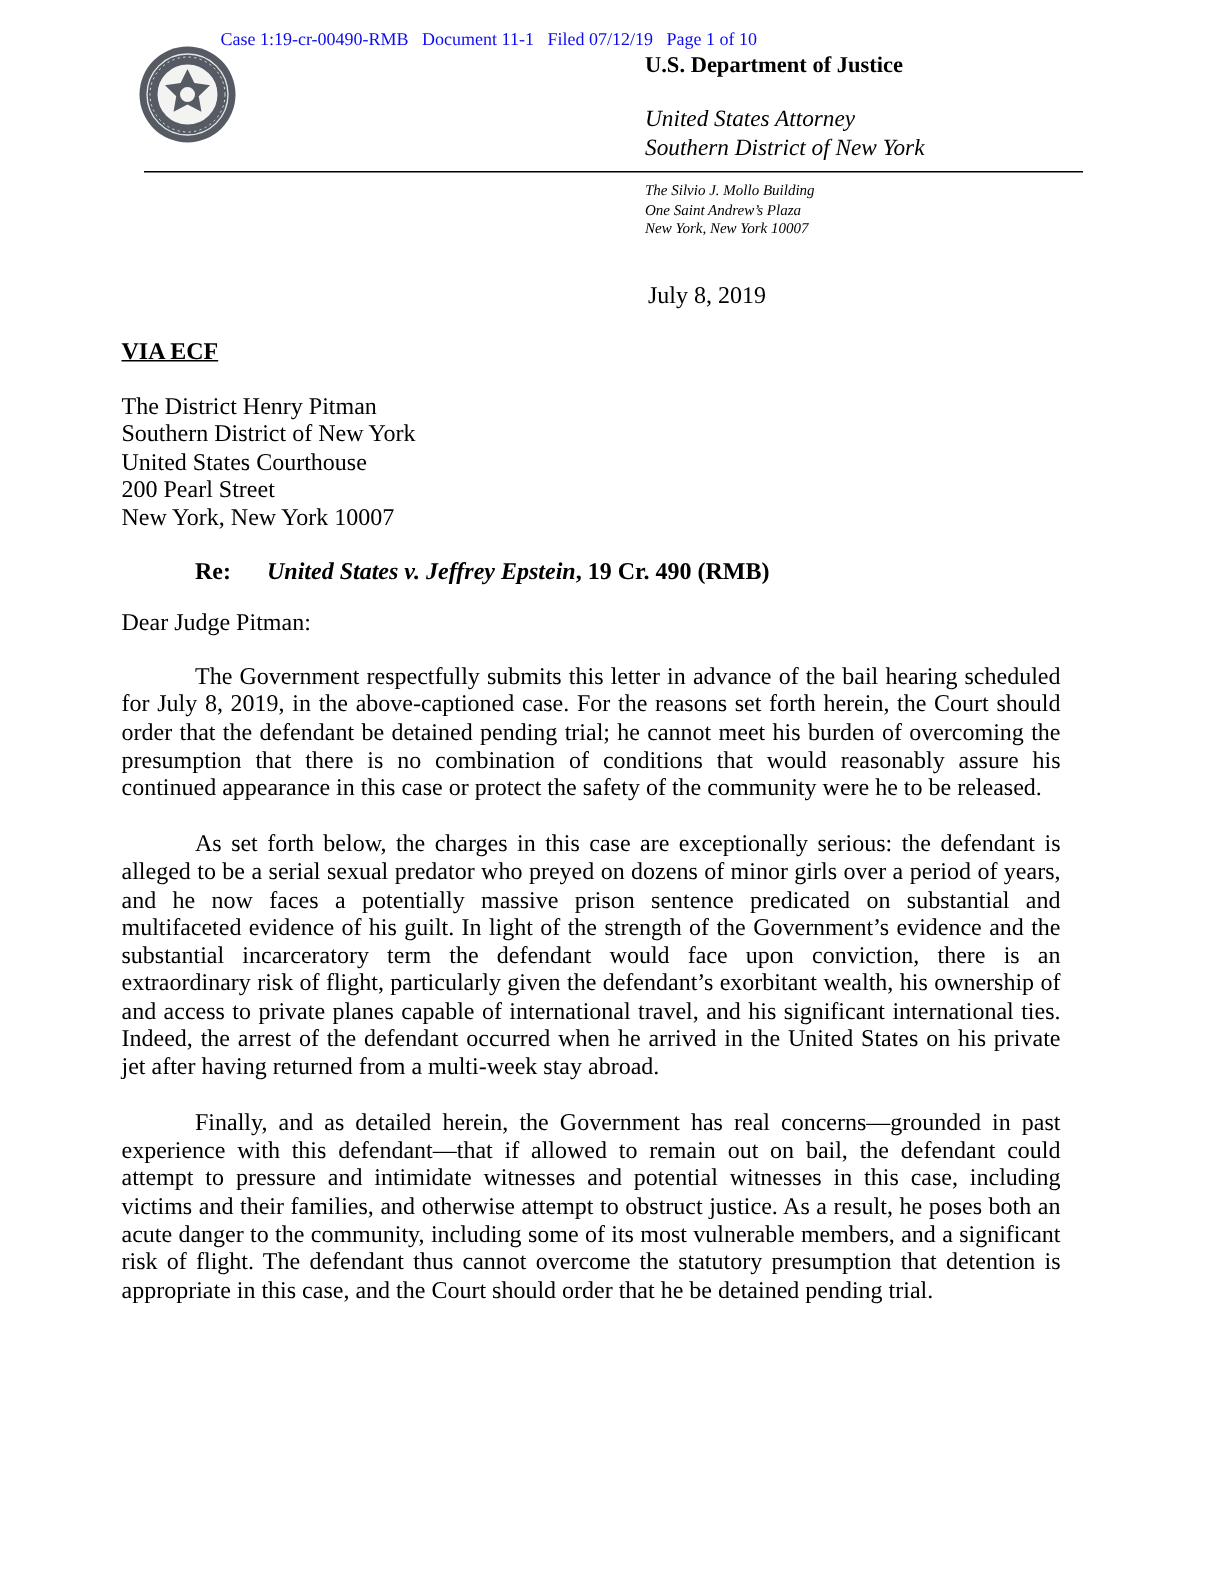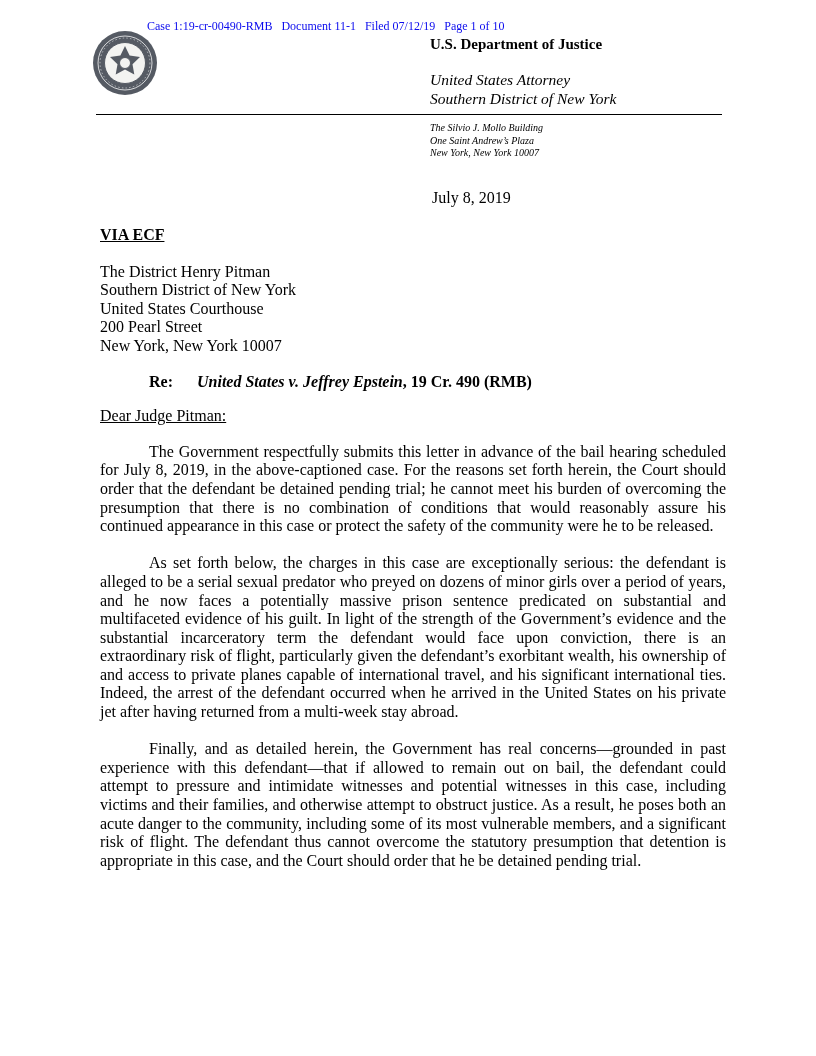--- a/index.html
+++ b/index.html
@@ -64,21 +64,21 @@
   }
   .date-line {
     position: absolute;
     top: 189px;
     left: 432px;
     font-size: 16px;
   }
   .body-col {
     position: absolute;
     top: 226px;
-    left: 100px;
+    left: 81px;
     width: 626px;
     font-size: 16px;
     line-height: 18.6px;
   }
   .via {
     font-weight: bold;
     text-decoration: underline;
     margin-bottom: 18px;
   }
   .recipient {
@@ -95,21 +95,20 @@
   .re-label {
     display: inline-block;
     width: 48px;
   }
   .italic {
     font-style: italic;
     text-align: center;
   }
   .salutation {
     margin-bottom: 17px;
-    text-decoration: underline;
   }
   .para {
     text-align: justify;
     text-indent: 49px;
     margin: 0 0 18.6px 0;
   }
 </style>
 </head>
 <body>
 

